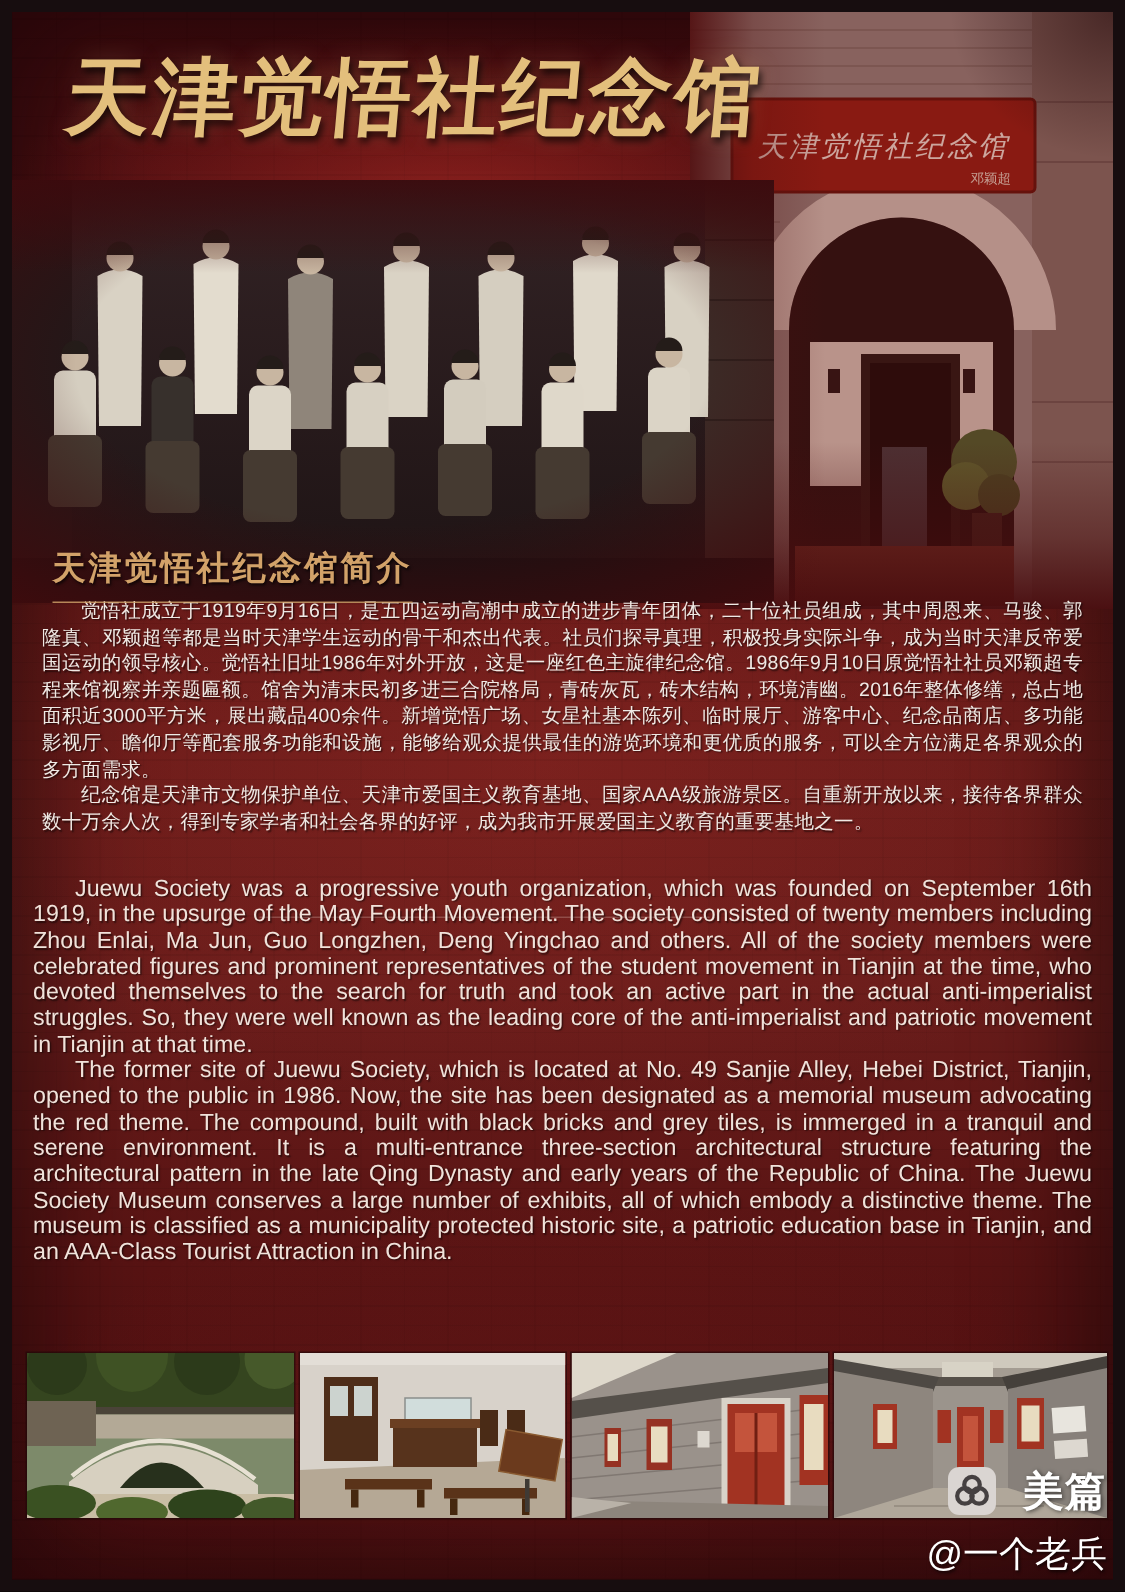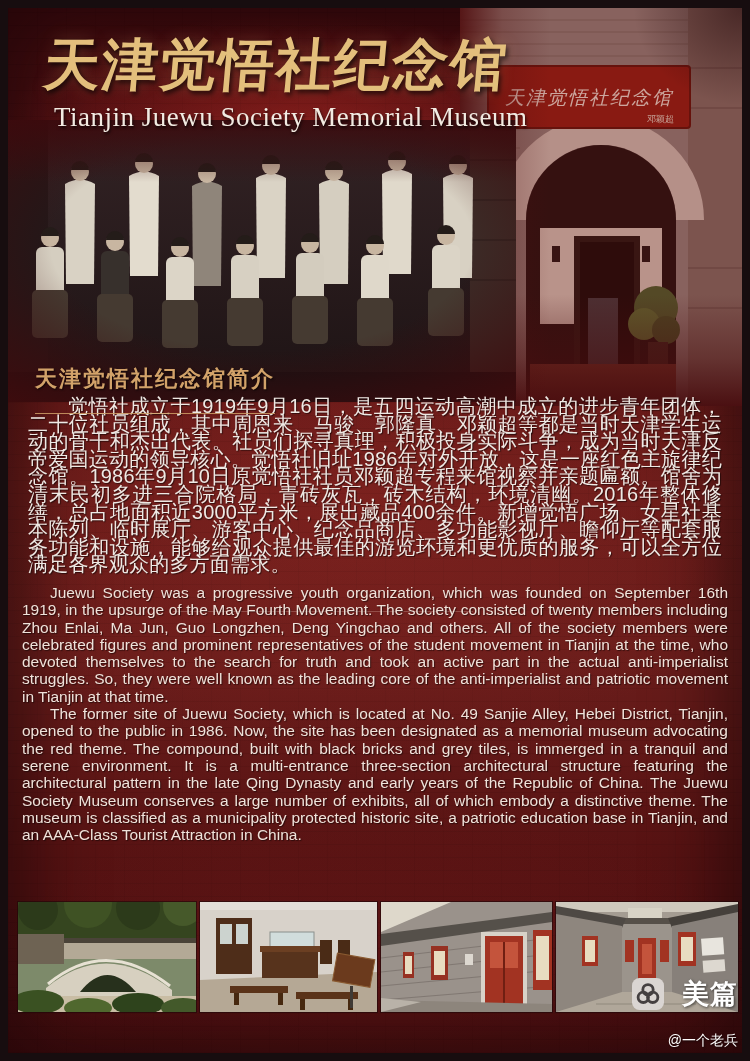--- a/index.html
+++ b/index.html
@@ -30,46 +30,46 @@
       linear-gradient(180deg, rgba(60,10,13,.85) 0%, transparent 22%),
       radial-gradient(ellipse 80% 72% at 50% 44%, transparent 52%, rgba(62,11,13,.55) 78%, rgba(62,11,13,.97) 100%);}
   .door-photo{position:absolute;left:452px;top:0;width:282px;height:398px;z-index:1;}
   .door-photo::after{content:"";position:absolute;inset:0;pointer-events:none;
     background:
       linear-gradient(90deg, rgba(80,14,15,.9) 0%, rgba(80,14,15,.25) 15%, transparent 32%),
       linear-gradient(0deg, rgba(72,12,14,.95) 0%, rgba(72,12,14,.45) 12%, transparent 28%),
       radial-gradient(ellipse 55% 35% at 100% 0%, rgba(30,4,6,.55), transparent 70%);}
   
   .sec-heading{position:absolute;z-index:5;font-size:22px;font-weight:bold;color:#d2a269;
-    letter-spacing:2px;padding-bottom:19px;border-bottom:1.5px solid rgba(206,158,102,.85);
+    letter-spacing:2px;padding-bottom:7px;border-bottom:1.5px solid rgba(206,158,102,.85);
     text-shadow:1px 1px 2px rgba(0,0,0,.7);}
   #intro-heading{left:27px;top:356px;}
   #photos-heading{left:30px;top:848px;}
   .cn-block{position:absolute;left:20px;top:390px;width:694px;z-index:4;
-    font-size:20px;line-height:17.6px;color:#efe9e4;text-align:justify;letter-spacing:.2px;
+    font-size:13px;line-height:17.6px;color:#efe9e4;text-align:justify;letter-spacing:.2px;
     text-shadow:1px 1px 1px rgba(0,0,0,.55);}
   .cn-block p{margin:0;text-indent:2em;}
   .divider{position:absolute;left:165px;top:603px;width:300px;height:1px;z-index:4;
     background:rgba(225,195,185,.28);}
   .en-block{position:absolute;left:14px;top:576px;width:706px;z-index:4;
     font-size:15.5px;line-height:17.3px;color:#f0e2da;text-align:justify;
     text-shadow:1px 1px 1px rgba(0,0,0,.5);}
   .en-block p{margin:0;text-indent:28px;}
   
   .strip{position:absolute;left:0;top:894px;width:734px;height:110px;z-index:4;}
   .strip figure{position:absolute;top:0;height:110px;margin:0;overflow:hidden;
     box-shadow:0 0 0 1px rgba(30,6,8,.6);}
   #ph1{left:10px;width:178px;} #ph2{left:192px;width:177px;}
   #ph3{left:373px;width:171px;} #ph4{left:548px;width:182px;}
   .strip svg{display:block;}
   
   .wm{position:absolute;right:4px;top:968px;z-index:8;text-align:right;color:#ffffff;}
   .wm-brandrow{display:flex;align-items:center;justify-content:flex-end;gap:18px;}
   .wm-brand{font-size:27px;font-weight:bold;letter-spacing:1px;text-shadow:1px 1px 3px rgba(0,0,0,.6);}
-  .wm-line{font-size:14px;margin-top:20px;text-shadow:1px 1px 2px rgba(0,0,0,.65);}
+  .wm-line{font-size:24px;margin-top:8px;text-shadow:1px 1px 2px rgba(0,0,0,.65);}
 </style>
 </head>
 <body>
 
 <div class="page">
   <div class="canvas">
 
     <div class="group-photo">
       <svg width="508" height="282" viewBox="0 0 508 282">
         <defs>
@@ -160,25 +160,25 @@
         <rect x="70" y="356" width="146" height="40" fill="#6e382a"></rect>
 
         <rect x="28" y="58" width="202" height="62" rx="3" fill="#901e12" stroke="#5e120a" stroke-width="2"></rect>
         <text x="129" y="96" text-anchor="middle" font-size="19" font-style="italic" letter-spacing="2" fill="#efe6da">天津觉悟社纪念馆</text>
         <text x="214" y="114" text-anchor="end" font-size="9" fill="#e2d5c5">邓颖超</text>
         <rect width="282" height="398" fill="rgba(122,21,19,.30)"></rect>
       </svg>
     </div>
 
     <div class="cn-title">天津觉悟社纪念馆</div>
-    <div class="en-title">Tianjin Juewu Society Memorial Museum</div>
 
     <div class="sec-heading" id="intro-heading">天津觉悟社纪念馆简介</div>
     <div class="cn-block">
       <p>觉悟社成立于1919年9月16日，是五四运动高潮中成立的进步青年团体，二十位社员组成，其中周恩来、马骏、郭隆真、邓颖超等都是当时天津学生运动的骨干和杰出代表。社员们探寻真理，积极投身实际斗争，成为当时天津反帝爱国运动的领导核心。觉悟社旧址1986年对外开放，这是一座红色主旋律纪念馆。1986年9月10日原觉悟社社员邓颖超专程来馆视察并亲题匾额。馆舍为清末民初多进三合院格局，青砖灰瓦，砖木结构，环境清幽。2016年整体修缮，总占地面积近3000平方米，展出藏品400余件。新增觉悟广场、女星社基本陈列、临时展厅、游客中心、纪念品商店、多功能影视厅、瞻仰厅等配套服务功能和设施，能够给观众提供最佳的游览环境和更优质的服务，可以全方位满足各界观众的多方面需求。</p>
+      <p>纪念馆是天津市文物保护单位、天津市爱国主义教育基地、国家AAA级旅游景区。自重新开放以来，接待各界群众数十万余人次，得到专家学者和社会各界的好评，成为我市开展爱国主义教育的重要基地之一。</p>
     </div>
     <div class="divider"></div>
     <div class="en-block">
       <p>Juewu Society was a progressive youth organization, which was founded on September 16th 1919, in the upsurge of the May Fourth Movement. The society consisted of twenty members including Zhou Enlai, Ma Jun, Guo Longzhen, Deng Yingchao and others. All of the society members were celebrated figures and prominent representatives of the student movement in Tianjin at the time, who devoted themselves to the search for truth and took an active part in the actual anti-imperialist struggles. So, they were well known as the leading core of the anti-imperialist and patriotic movement in Tianjin at that time.</p>
       <p>The former site of Juewu Society, which is located at No. 49 Sanjie Alley, Hebei District, Tianjin, opened to the public in 1986. Now, the site has been designated as a memorial museum advocating the red theme. The compound, built with black bricks and grey tiles, is immerged in a tranquil and serene environment. It is a multi-entrance three-section architectural structure featuring the architectural pattern in the late Qing Dynasty and early years of the Republic of China. The Juewu Society Museum conserves a large number of exhibits, all of which embody a distinctive theme. The museum is classified as a municipality protected historic site, a patriotic education base in Tianjin, and an AAA-Class Tourist Attraction in China.</p>
     </div>
 
 
     <div class="strip">
       <figure id="ph1">

